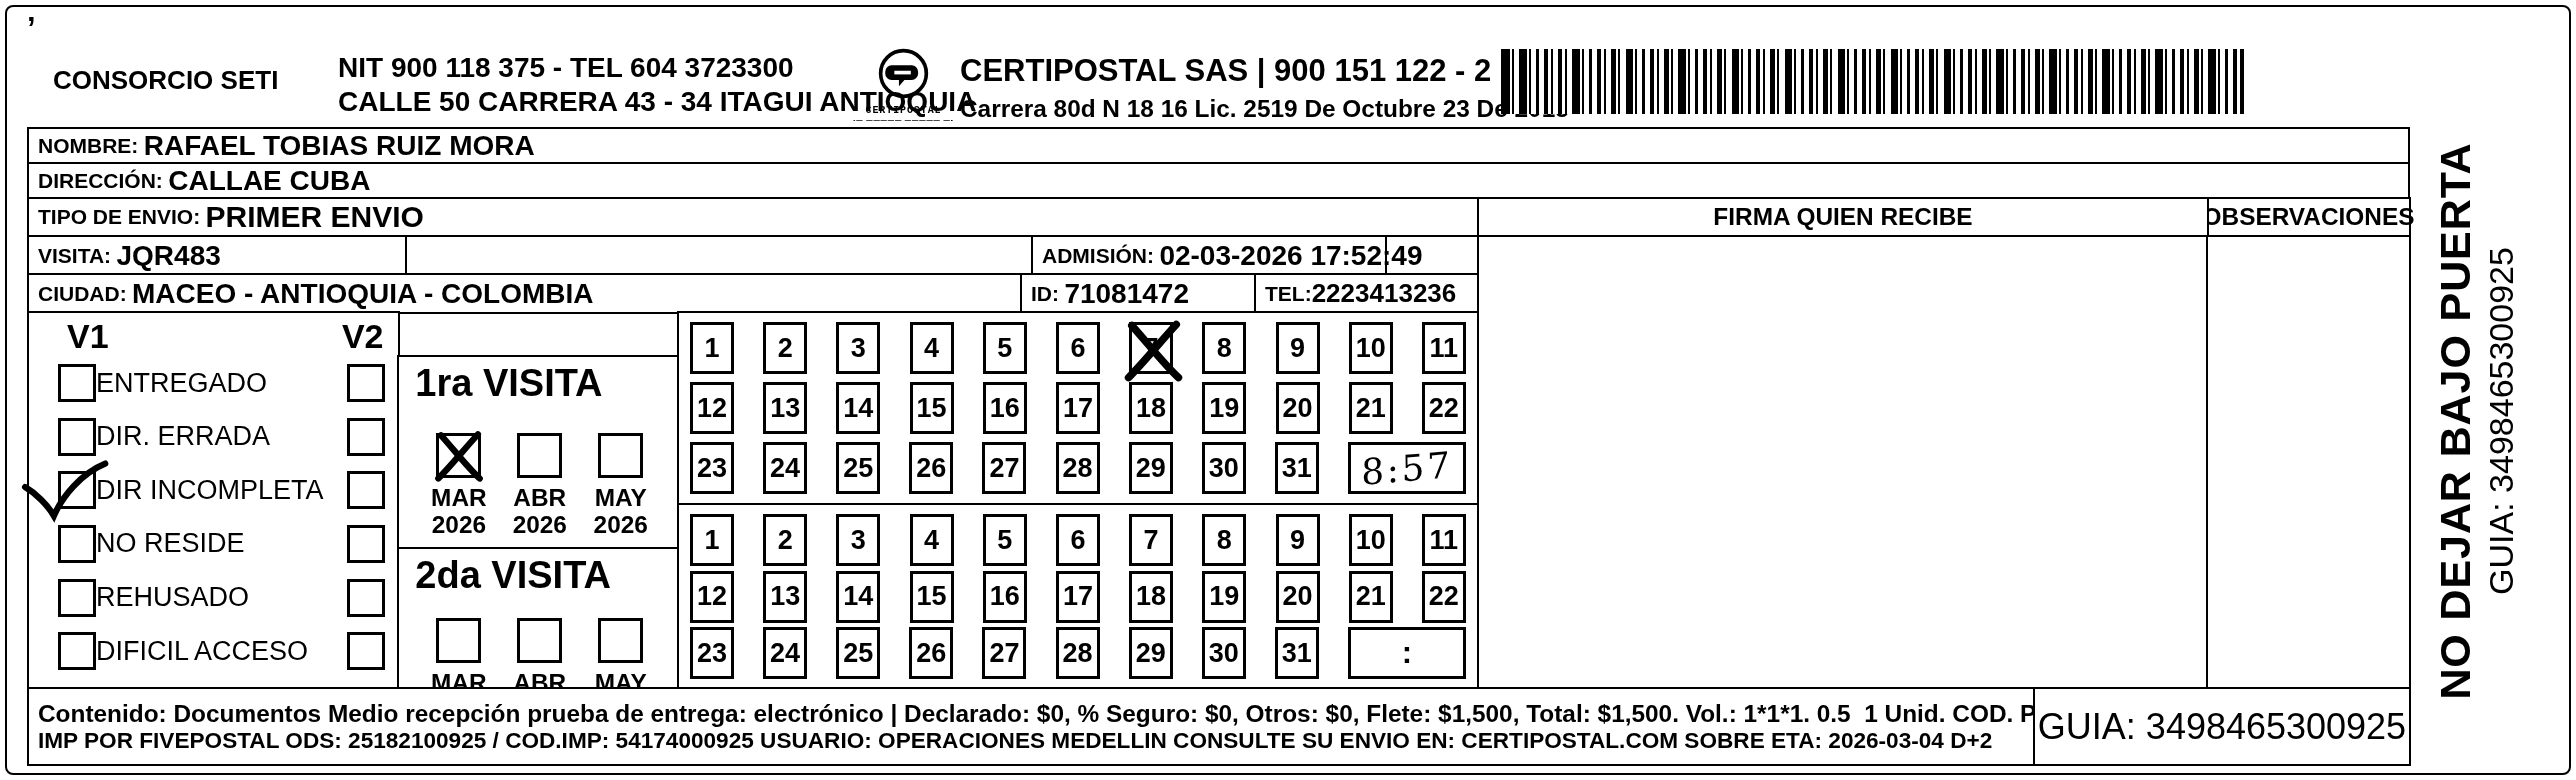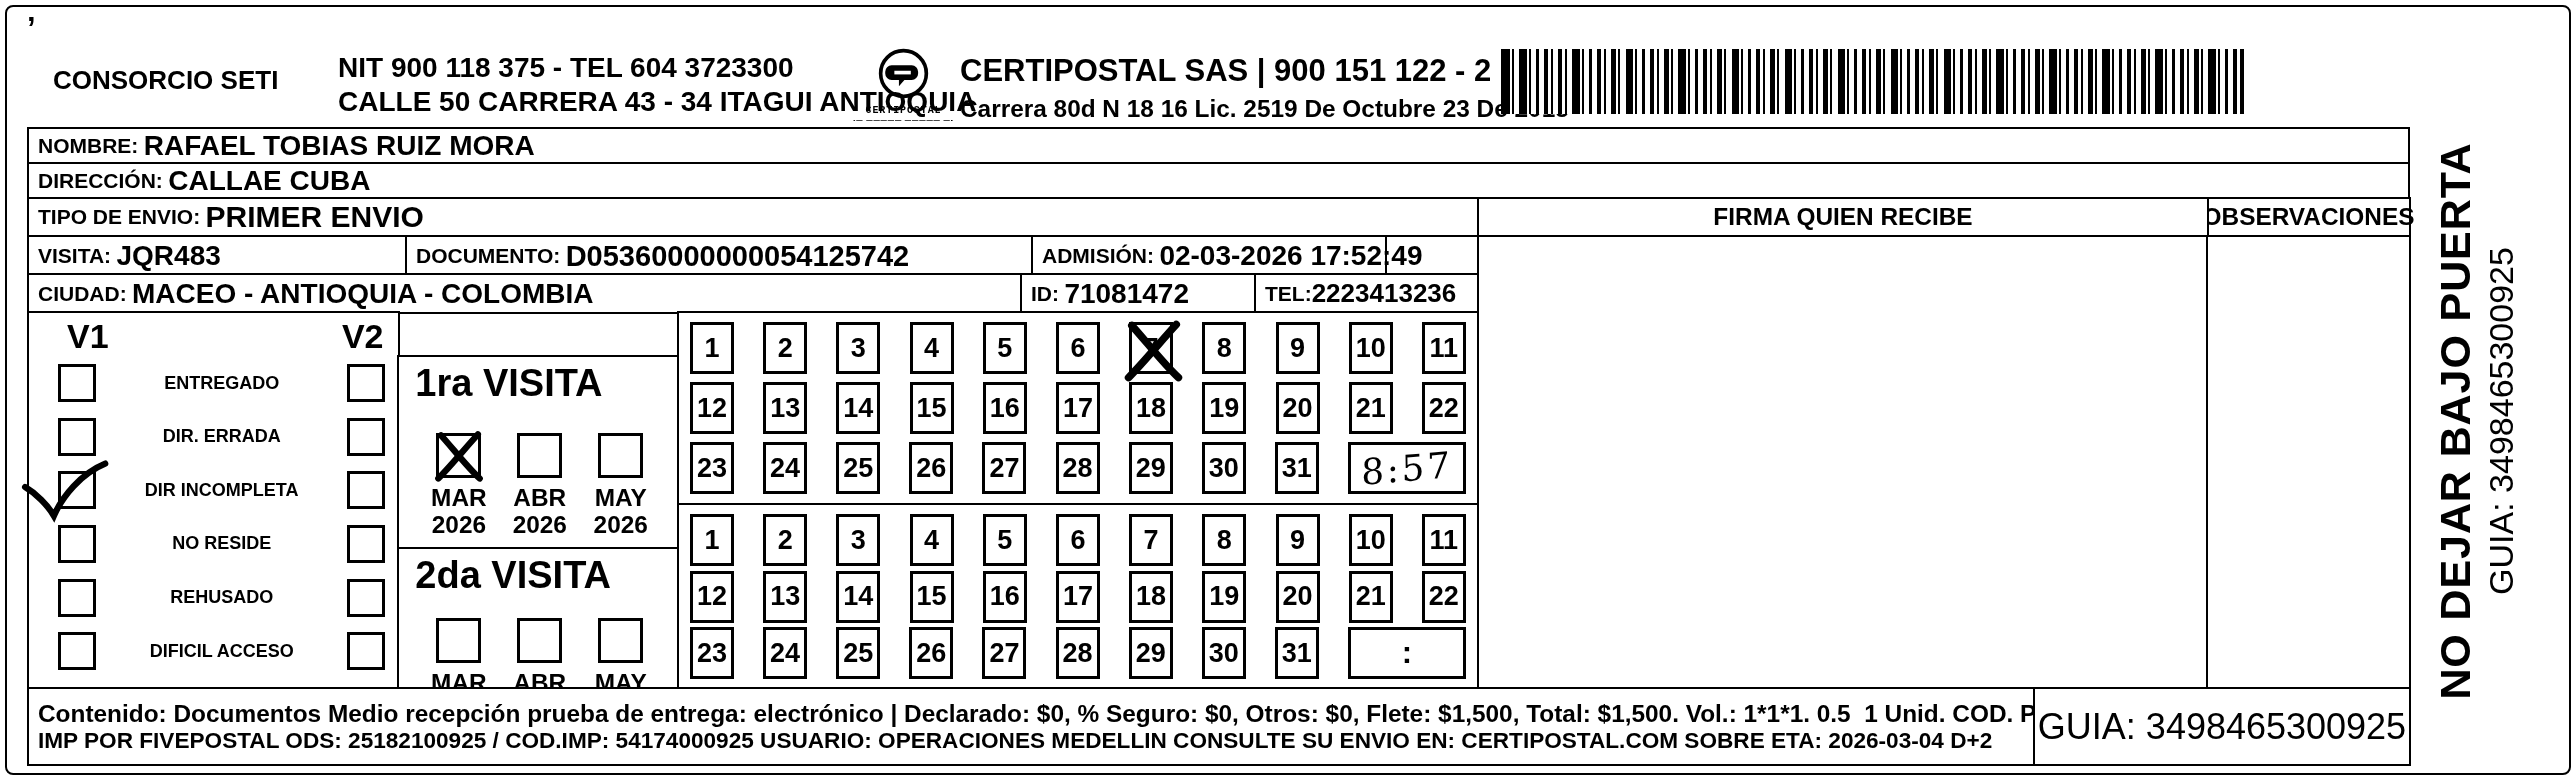--- a/index.html
+++ b/index.html
@@ -11,21 +11,21 @@
   .flabel{font-weight:700;font-size:21px;padding:0 5.4px 0 9px;white-space:nowrap;}
   .fvalue{font-weight:700;font-size:28px;white-space:nowrap;}
   .hdrline{font-weight:700;font-size:28px;line-height:34px;white-space:nowrap;}
   .centerhead{justify-content:center;font-weight:700;font-size:24.4px;}
   
   .statuspanel{flex-direction:column;align-items:stretch;padding:3.6px 0 9px 0;}
   .vhead{display:flex;justify-content:space-between;padding:1.8px 14.5px 0 38px;font-size:34px;font-weight:700;line-height:36px;}
   .statusrows{flex:1;display:flex;flex-direction:column;justify-content:space-around;padding:1.8px 12.7px 0 29px;}
   .status-row{display:flex;align-items:center;}
   .cb{width:38px;height:38px;border:3.6px solid #000;box-sizing:border-box;background:#fff;flex:0 0 auto;}
-  .status-label{flex:1;text-align:center;font-size:18px;font-weight:700;}
+  .status-label{flex:1;text-align:left;font-size:27px;font-weight:400;}
   .rel{position:relative;}
   .mark{position:absolute;overflow:visible;pointer-events:none;}
   .mark path{stroke:#000;stroke-width:7;fill:none;stroke-linecap:round;}
   
   .months{flex-direction:column;align-items:stretch;padding:5.4px 12.7px 9px 16.3px;margin-top:44px;}
   .vtitle{font-size:38px;font-weight:700;line-height:42px;}
   .mrow{display:flex;justify-content:space-between;margin-top:auto;padding:0 3.6px;}
   .mcol{display:flex;flex-direction:column;align-items:center;width:80px;}
   .mbox{width:45px;height:45px;border:3.6px solid #000;box-sizing:border-box;margin-bottom:6.3px;}
   .mlab{font-size:24.4px;font-weight:700;line-height:27px;text-align:center;white-space:nowrap;}
@@ -107,24 +107,20 @@
   <div class="cell centerhead" style="left:1477px;top:197px;width:732px;height:40px;">
     <span>FIRMA QUIEN RECIBE</span>
   </div>
   <div class="cell" style="left:1477px;top:235px;width:732px;height:455px;"></div>
   <div class="cell" style="left:2206px;top:235px;width:205px;height:455px;"></div>
 
   <div class="cell" style="left:27px;top:235px;width:380px;height:42px;">
     <span class="flabel">VISITA:</span>
     <span class="fvalue">JQR483</span>
   </div>
-  <div class="cell" style="left:405px;top:235px;width:629px;height:42px;">
-    <span class="flabel">DOCUMENTO:</span>
-    <span class="fvalue" style="font-size:29px;">D05360000000054125742</span>
-  </div>
   <div class="cell" style="left:1031px;top:235px;width:356px;height:42px;">
     <span class="flabel">ADMISIÓN:</span>
     <span class="fvalue">02-03-2026 17:52:49</span>
   </div>
 
   <div class="cell" style="left:27px;top:273px;width:996px;height:41px;">
     <span class="flabel">CIUDAD:</span>
     <span class="fvalue">MACEO - ANTIOQUIA - COLOMBIA</span>
   </div>
   <div class="cell" style="left:1020px;top:273px;width:236px;height:41px;">

